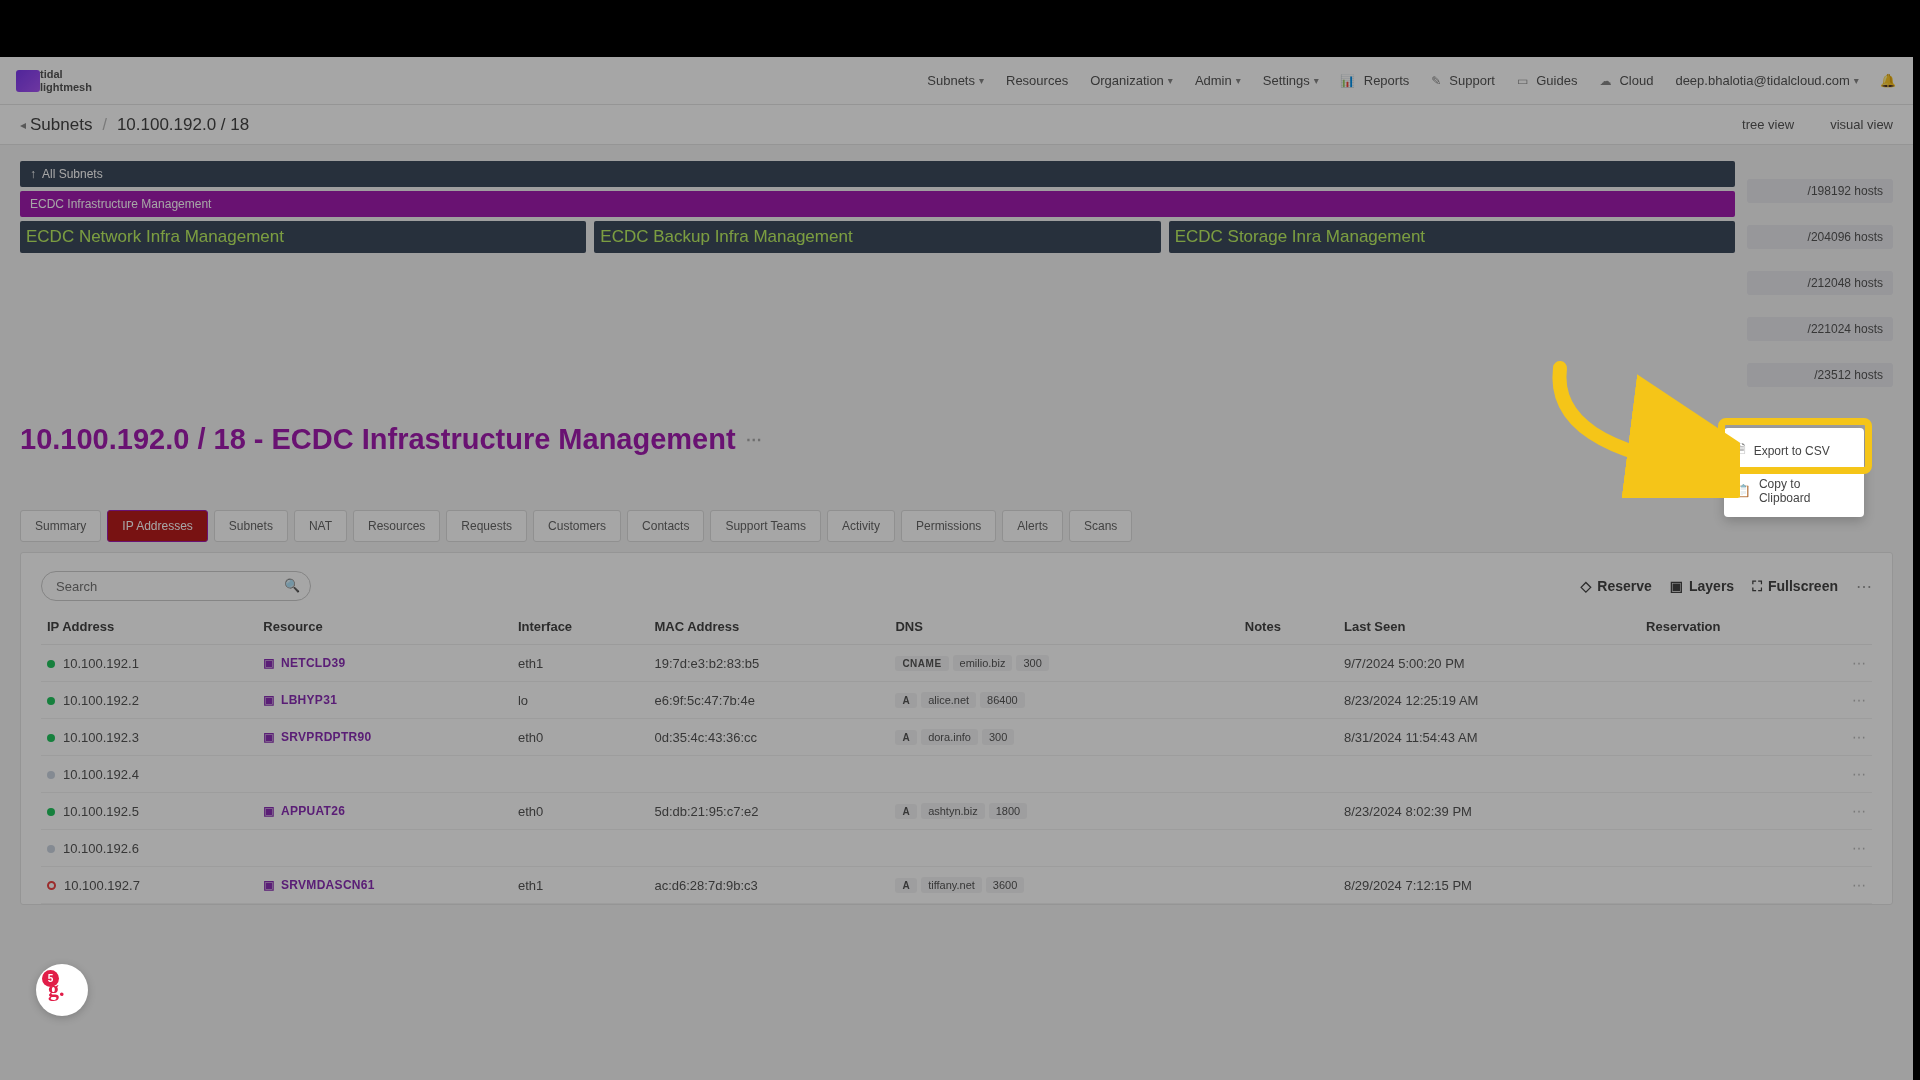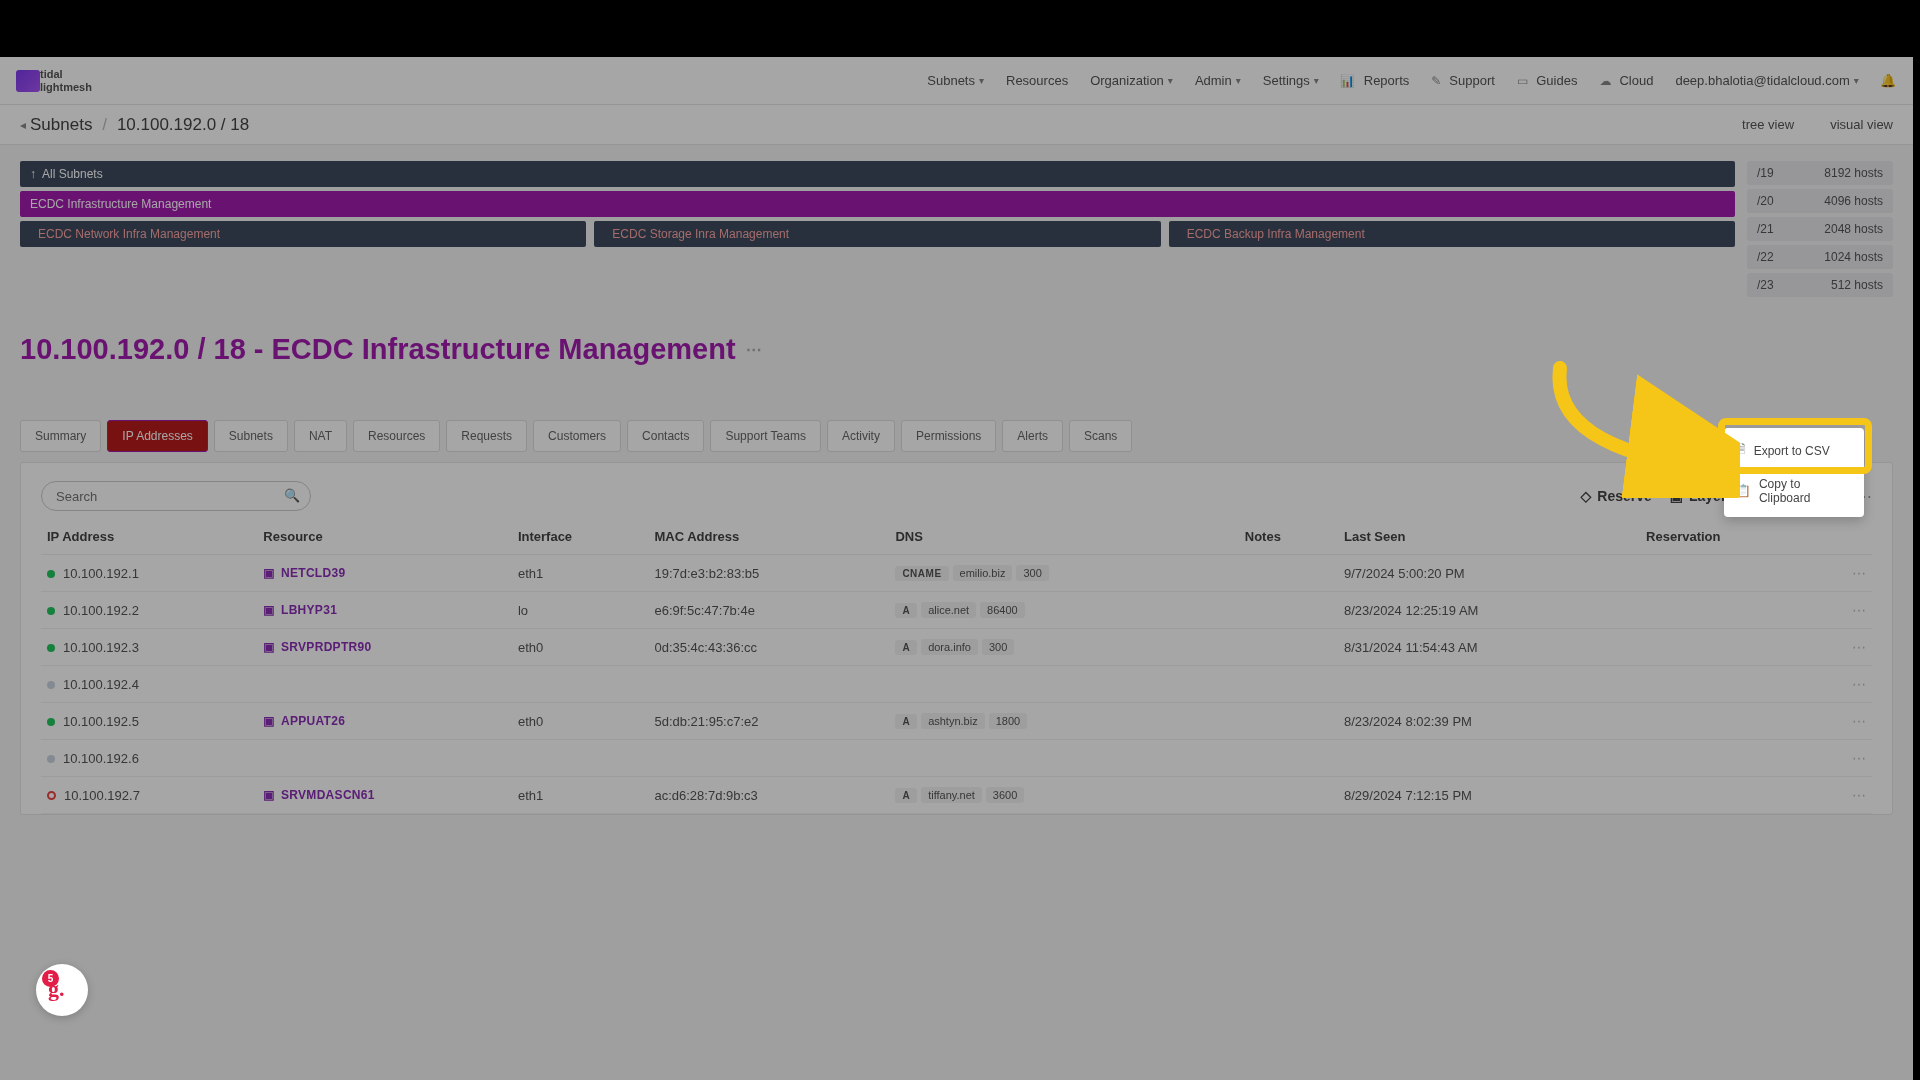--- a/index.html
+++ b/index.html
@@ -21,23 +21,23 @@
 .breadcrumb-bar .back { font-size: 12px; color: #888; margin-right: 4px; }
 .breadcrumb-bar .crumb { font-size: 17px; color: #444; }
 .breadcrumb-bar .sep { margin: 0 10px; color: #bbb; }
 .view-tabs { margin-left: auto; display: flex; gap: 36px; font-size: 13px; color: #555; }
 
 .hier-panel { padding: 16px 20px 0; display: flex; gap: 12px; }
 .hier-left { flex: 1; }
 .hier-row { background: #3d4a5c; color: #fff; font-size: 12px; padding: 6px 10px; border-radius: 2px; margin-bottom: 4px; display: flex; align-items: center; gap: 6px; }
 .hier-row.purple { background: #a21caf; }
 .hier-children { display: flex; gap: 8px; }
-.hier-child { background: #3d4a5c; color: #fca5a5; font-size: 12px; padding: 6px 18px; border-radius: 2px; flex: 1; }
+.hier-child { background: #3d4a5c; color: #bef264; font-size: 17px; padding: 6px 6px; border-radius: 2px; flex: 1; }
 .cidr-list { width: 146px; display: flex; flex-direction: column; gap: 4px; }
-.cidr-chip { background: #e8e8ed; border-radius: 3px; padding: 5px 10px; display: flex; justify-content: space-between; font-size: 12px; color: #555; }
+.cidr-chip { background: #e8e8ed; border-radius: 3px; padding: 5px 10px; display: flex; justify-content: flex-end; font-size: 12px; color: #555; margin-top: 18px; }
 
 .page-title { padding: 36px 20px 10px; font-size: 29px; font-weight: 600; color: #a21caf; display: flex; align-items: center; gap: 10px; }
 .title-more { color: #aaa; font-size: 16px; }
 
 .tab-strip { padding: 0 20px 10px; display: flex; gap: 0; }
 .tab { font-size: 12px; padding: 8px 14px; background: #fff; border: 1px solid #ddd; color: #666; cursor: pointer; margin-right: 6px; border-radius: 3px; margin-top: 44px; }
 .tab.active { background: #b91c1c; color: #fff; border-color: #a21caf; }
 
 .content-card { margin: 0 20px; background: #fff; border: 1px solid #e5e5e5; border-radius: 3px; padding: 0; }
 .toolbar { padding: 18px 20px 8px; display: flex; align-items: center; }
@@ -149,22 +149,22 @@
     <div class="hier-left">
       <div class="hier-row">
         <span>↑</span>
         <span>All Subnets</span>
       </div>
       <div class="hier-row purple">
         <span>ECDC Infrastructure Management</span>
       </div>
       <div class="hier-children" id="hier-children">
           <div class="hier-child">ECDC Network Infra Management</div>
+          <div class="hier-child">ECDC Backup Infra Management</div>
           <div class="hier-child">ECDC Storage Inra Management</div>
-          <div class="hier-child">ECDC Backup Infra Management</div>
         </div>
     </div>
     <div class="cidr-list" id="cidr-list">
         <div class="cidr-chip">
           <span>/19</span>
           <span>8192 hosts</span>
         </div>
         <div class="cidr-chip">
           <span>/20</span>
           <span>4096 hosts</span>

